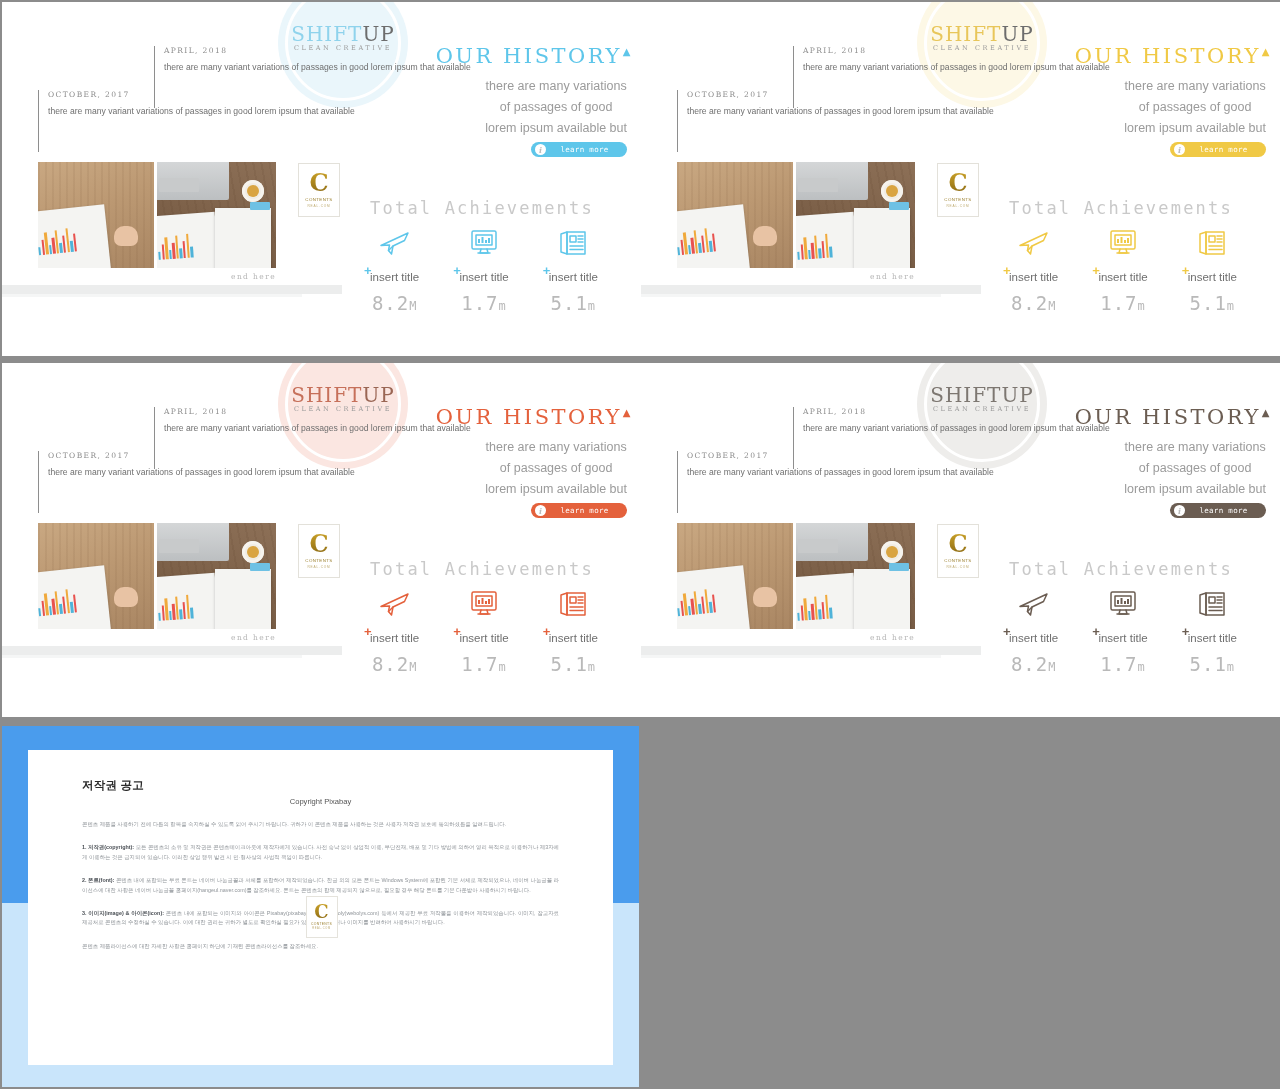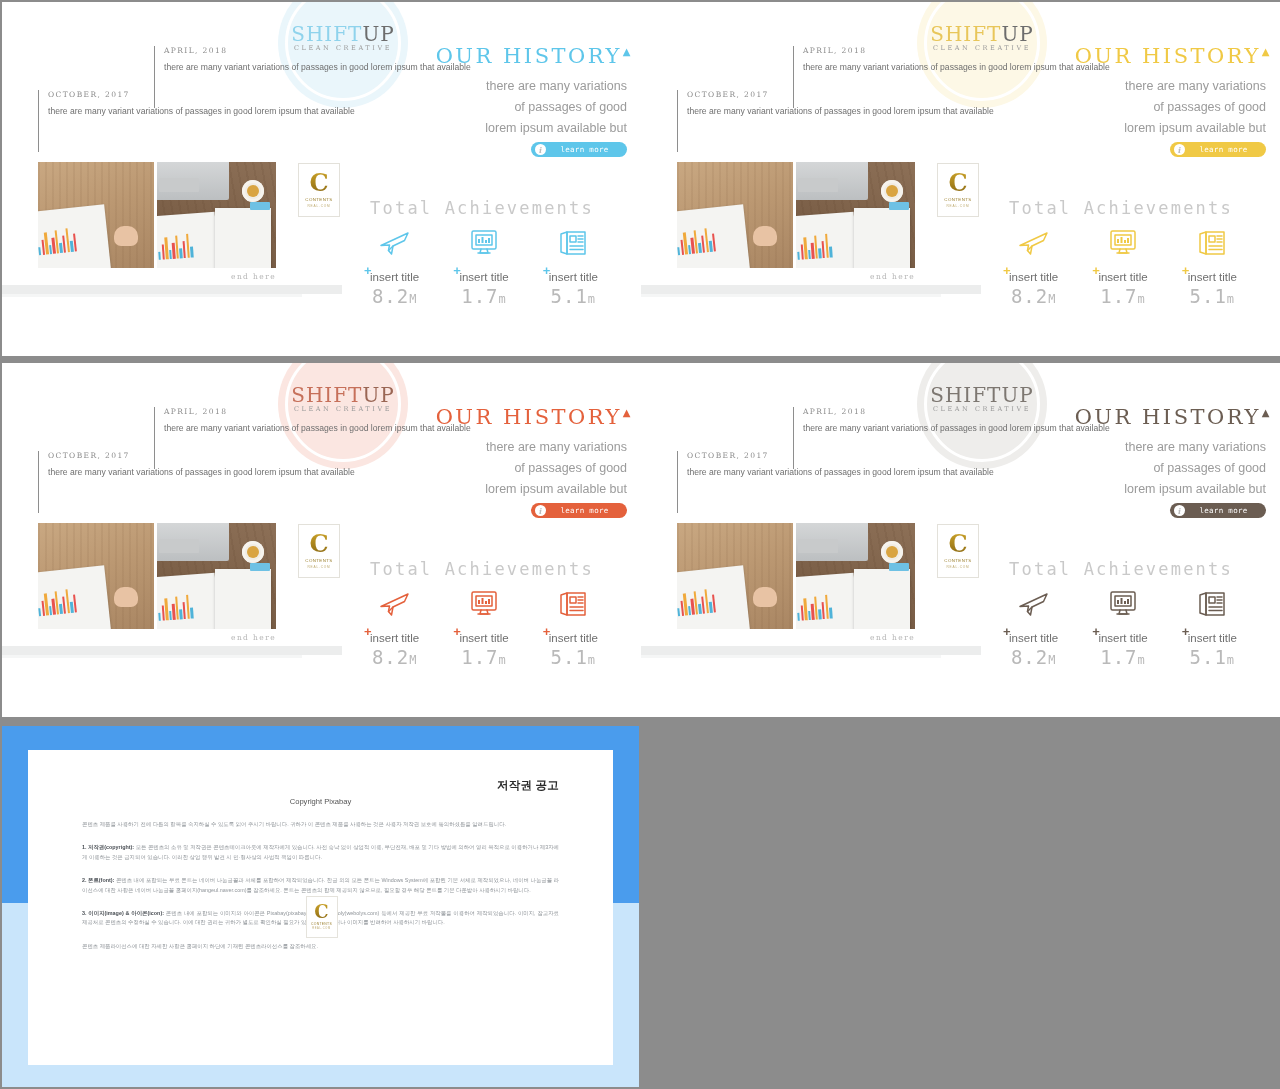--- a/index.html
+++ b/index.html
@@ -56,21 +56,21 @@
     font-family:"DejaVu Serif", serif;
     font-size:21px;letter-spacing:2.5px;
     white-space:nowrap;
   }
   .hist-title .tri{
     font-size:10px;vertical-align:super;
     margin-left:1px;
   }
   .hist-lines{
     position:absolute;right:36px;top:74px;
-    text-align:right;
+    text-align:center;
     color:#9b9b9b;font-size:12.5px;line-height:21px;
     font-family:"Liberation Sans", sans-serif;
   }
   .learn{
     position:absolute;right:36px;top:140px;
     height:15px;width:96px;border-radius:8px;
     display:flex;align-items:center;
     padding:0 4px;box-sizing:border-box;
   }
   .learn .i{
@@ -192,38 +192,38 @@
   .stat .ico svg{display:block;}
   .stat .lbl{
     font-size:11.5px;color:#6f6f6f;margin-top:11px;white-space:nowrap;
     font-family:"Liberation Sans", sans-serif;
   }
   .stat .plus{
     position:absolute;left:14px;top:38px;font-size:13px;font-weight:bold;line-height:1;
   }
   .stat .num{
     font-family:"DejaVu Sans Mono", monospace;
-    font-size:19px;color:#b9b9b9;letter-spacing:1px;margin-top:2px;
+    font-size:19px;color:#b9b9b9;letter-spacing:1px;margin-top:9px;
   }
   .stat .num em{font-style:normal;font-size:12px;}
 
   
   .docwrap{
     position:absolute;left:2px;top:726px;width:637px;height:361px;
     background:#c9e5fb;
   }
   .docwrap .topbar{
     position:absolute;left:0;top:0;width:100%;height:177px;background:#4a9ced;
   }
   .docpage{
     position:absolute;left:26px;top:24px;width:585px;height:315px;
     background:#ffffff;box-sizing:border-box;padding:28px 54px 0 54px;
   }
   .doc-h1{
-    text-align:right;font-size:11.5px;font-weight:bold;color:#2b2b2b;
+    text-align:left;font-size:11.5px;font-weight:bold;color:#2b2b2b;
     font-family:"Liberation Sans", sans-serif;letter-spacing:.2px;
   }
   .doc-h2{
     text-align:center;font-size:7.6px;color:#555;margin-top:4px;
     font-family:"Liberation Sans", sans-serif;
   }
   .doc-p{
     margin-top:14px;font-size:5.4px;line-height:9.4px;color:#8f9499;
     text-align:justify;font-family:"Liberation Sans", sans-serif;
   }

